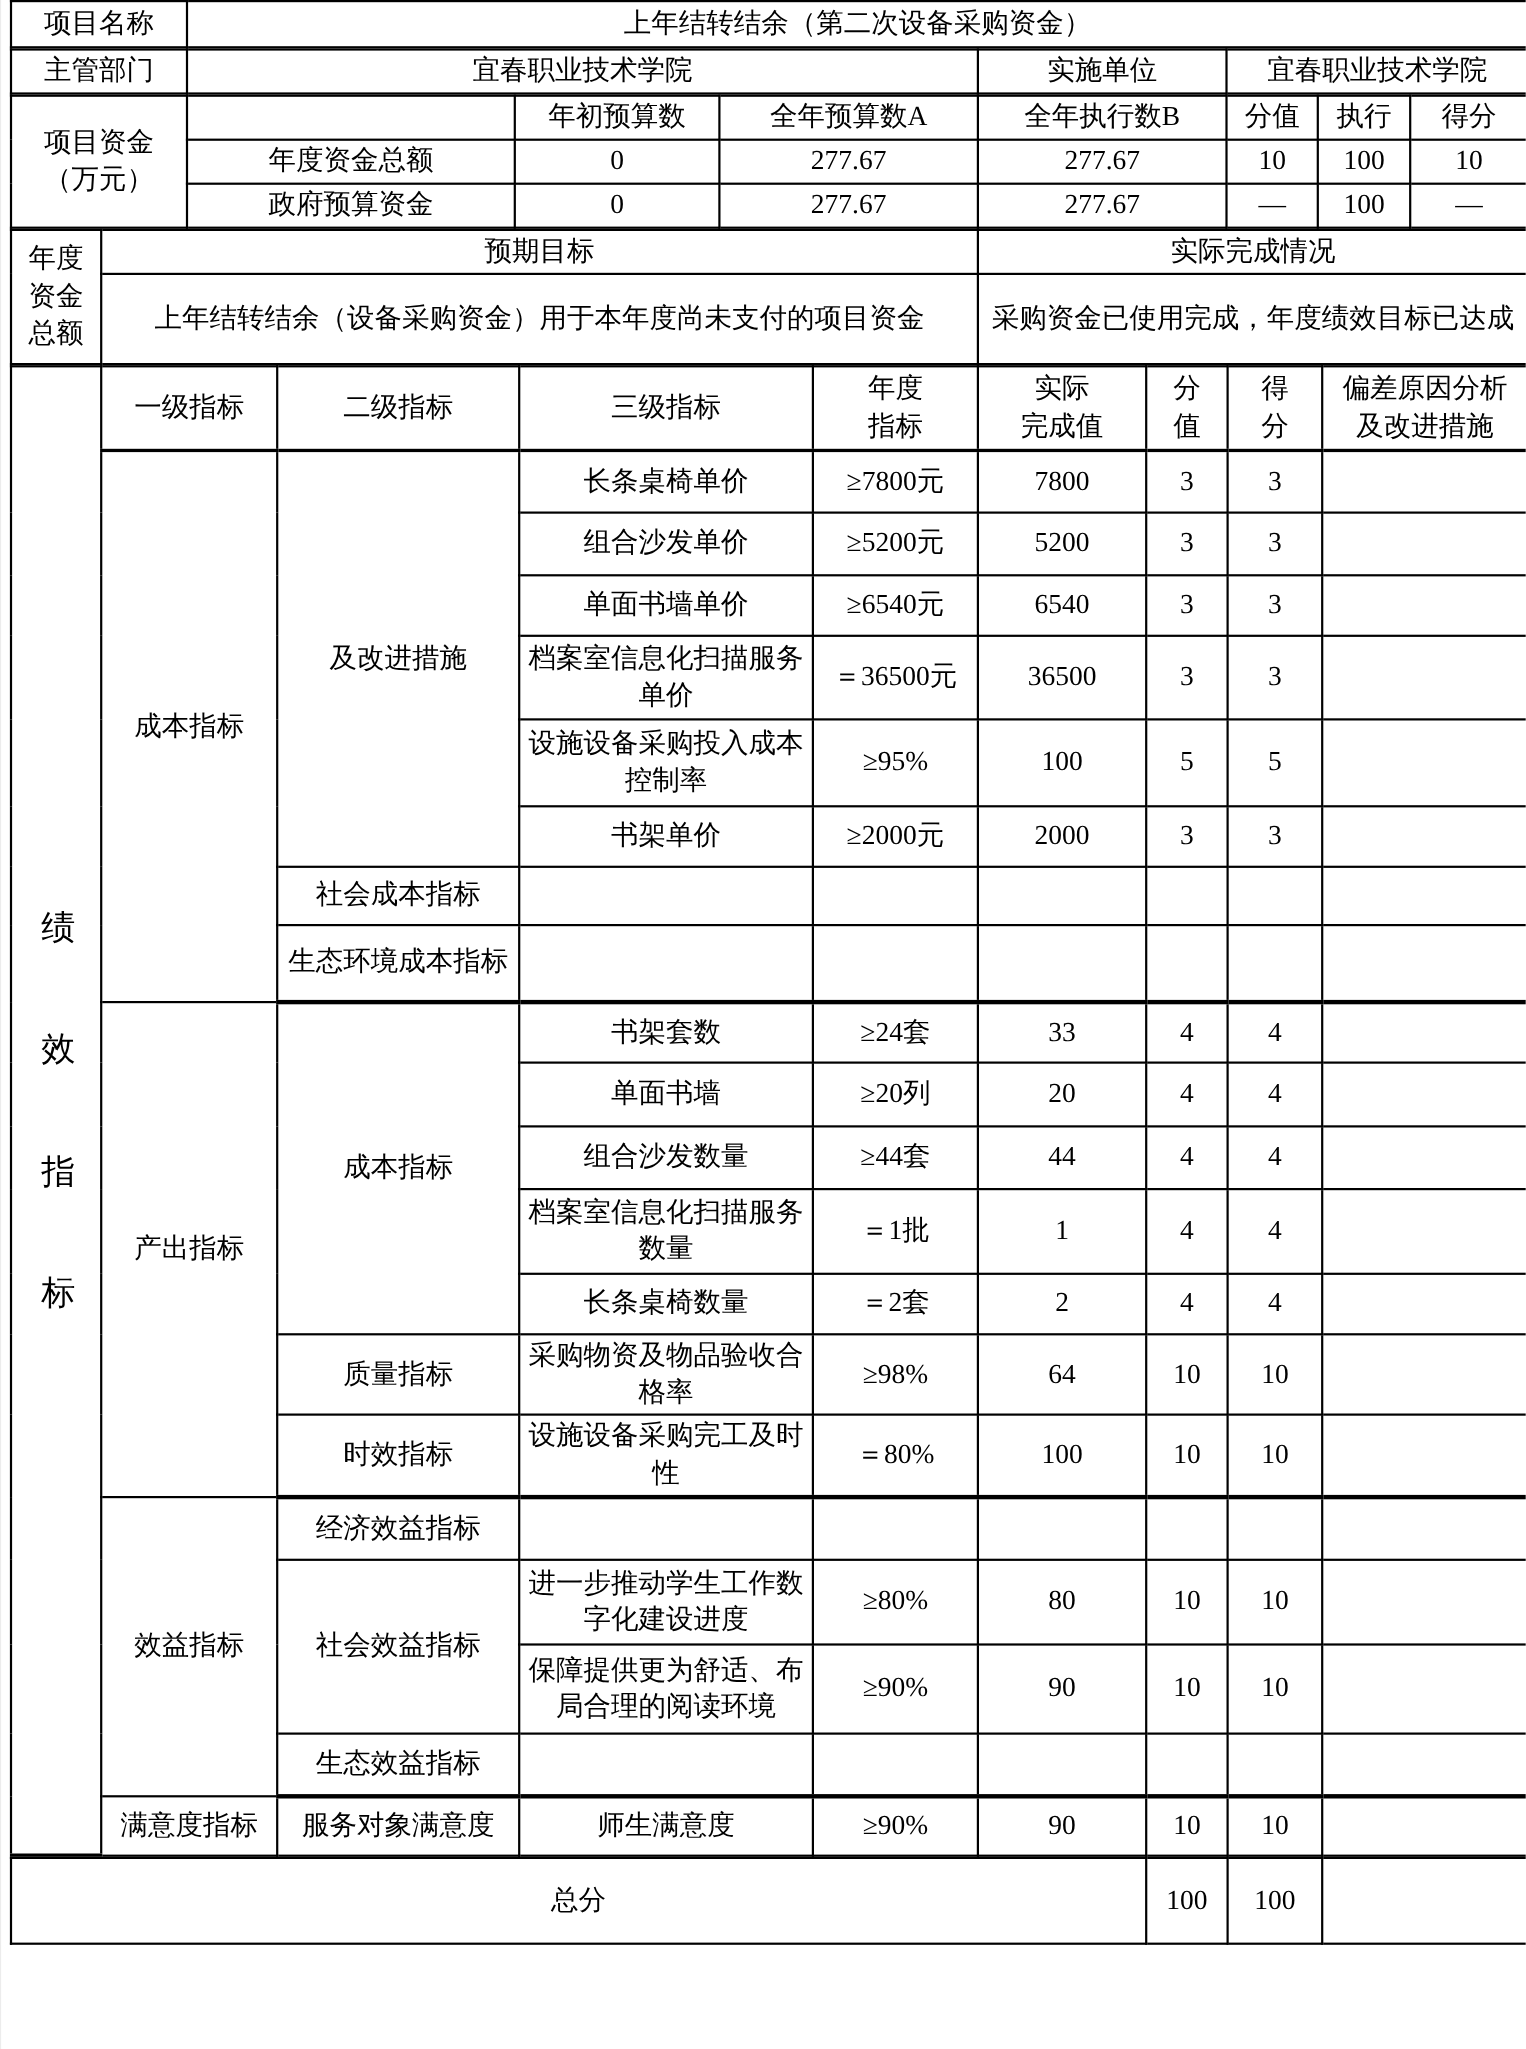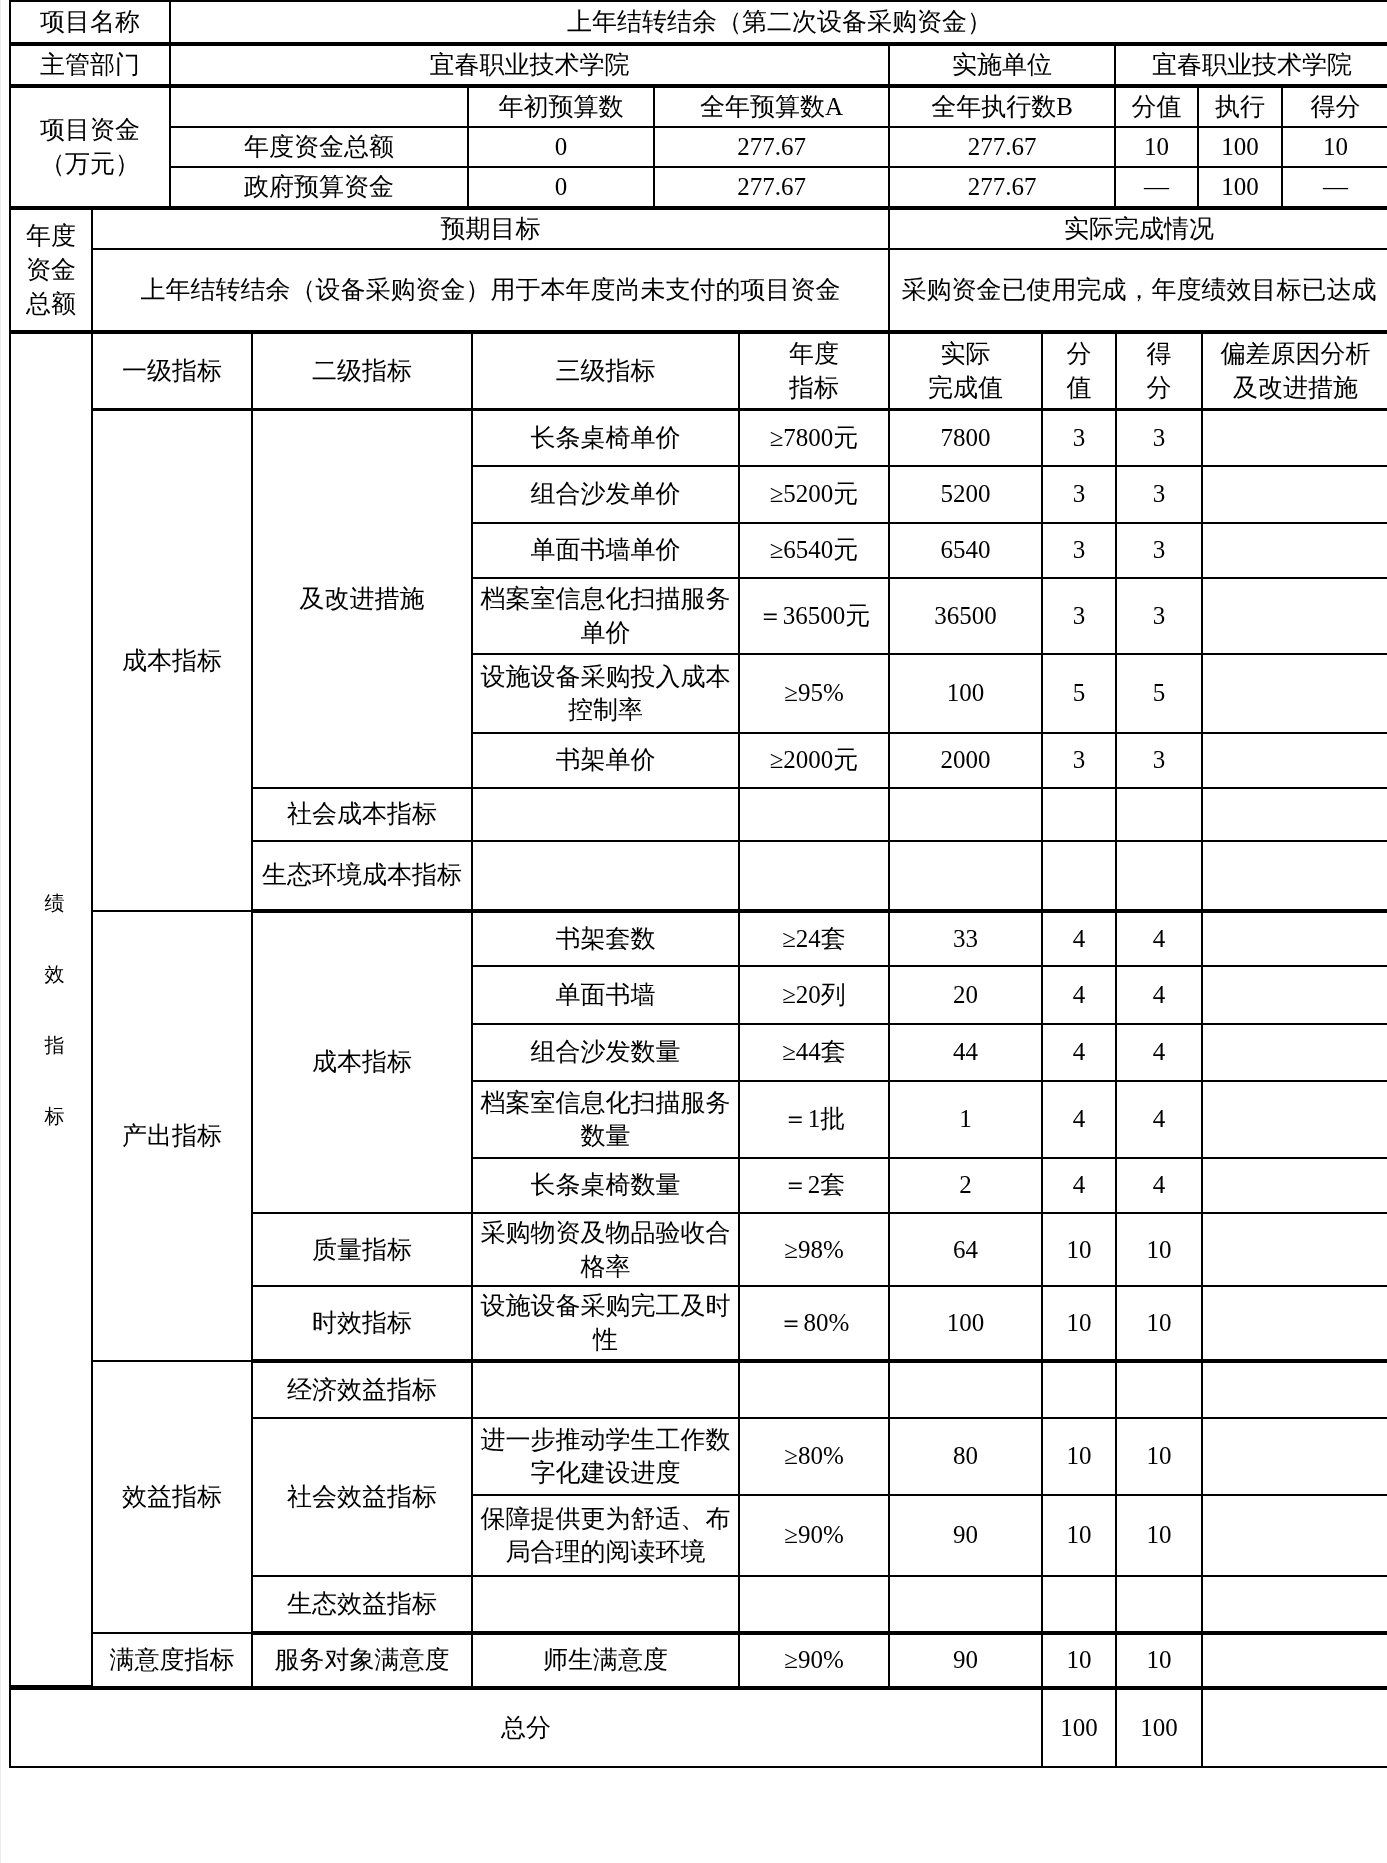--- a/index.html
+++ b/index.html
@@ -26,21 +26,21 @@
     border:2px solid #000; position:relative;
     font-size:25px; font-weight:normal; text-align:center; vertical-align:middle;
     padding:2px 6px; line-height:1.35; overflow:hidden;
     white-space:pre-line; word-break:break-all; line-break:anywhere;
   }
   .hdr-bottom td, .hdr-bottom th { border-bottom-width:3px; }
   tr.group-end td { border-bottom-width:4px; }
   .left { text-align:left; padding-left:9px;margin-left:24px; }
   .wrap2 { padding-left:22px; padding-right:22px; }
   .vstack-cell { vertical-align:middle; }
-  .vstack { width:27px; margin:0 auto; line-height:3.55; word-break:break-all; font-size:20px;text-align:right; }
+  .vstack { width:27px; margin:0 auto; line-height:3.55; word-break:break-all; font-size:31px; }
   .goal-label { line-height:1.55; padding-left:14px; padding-right:14px; }
 </style>
 </head>
 <body>
 
 <div class="page">
 
 
   <table class="tbl">
     <colgroup>

